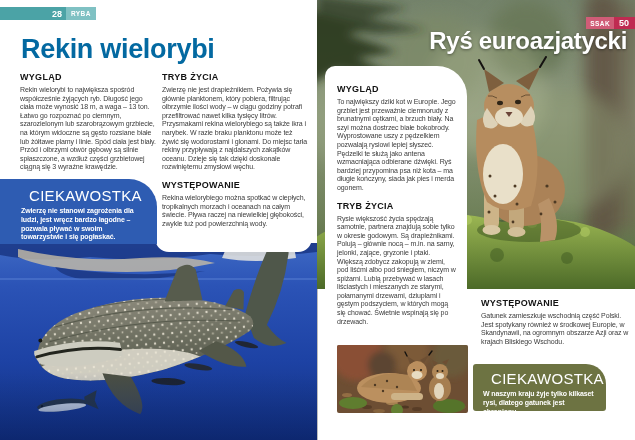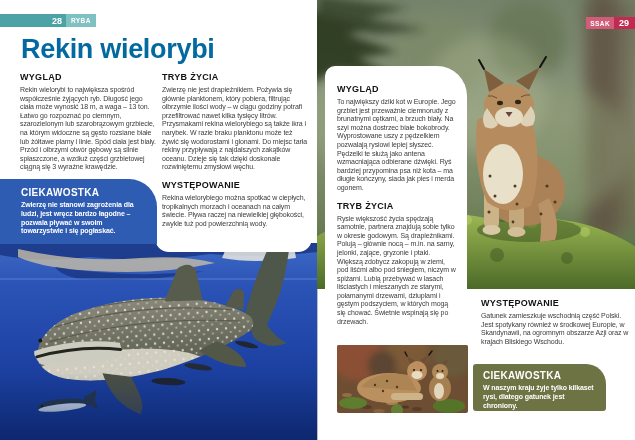--- a/index.html
+++ b/index.html
@@ -6,21 +6,21 @@
   .spread{
     position:relative; width:635px; height:440px; background:#ffffff;
     font-family:"Liberation Sans","DejaVu Sans",sans-serif; overflow:hidden;
     margin:0 auto;
   }
   .gutter{position:absolute;left:317px;top:0;width:1px;height:440px;background:#bdbdbd;z-index:0;}
 
   
   .badge{position:absolute;display:flex;align-items:stretch;z-index:5;}
   .badge span{display:flex;align-items:center;color:#fff;font-weight:bold;}
-  .badge-left{top:14px;left:0;height:13px;}
+  .badge-left{top:7px;left:0;height:13px;}
   .badge-left .b-num{background:#4ba3a6;width:62px;justify-content:flex-end;padding-right:4px;font-size:9px;}
   .badge-left .b-cat{background:#7fc1c3;padding:0 5px;font-size:6.5px;letter-spacing:.4px;}
   .badge-right{top:17px;right:0;height:12px;}
   .badge-right .b-cat{background:#d05c77;padding:0 4px;font-size:6.5px;letter-spacing:.4px;}
   .badge-right .b-num{background:#bf2b51;padding:0 6px 0 5px;font-size:9px;}
 
   
   .title{position:absolute;margin:0;font-weight:800;letter-spacing:-.3px;z-index:3;}
   .title-left{left:21px;top:34px;font-size:27px;color:#0369a1;}
   .title-right{right:8px;top:27px;width:300px;text-align:right;font-size:24px;color:#ffffff;
@@ -32,21 +32,21 @@
   .col{position:absolute;z-index:3;}
   .col1{left:20px;top:64px;width:138px;}
   .col2{left:162px;top:64px;width:148px;}
   .mt{margin-top:9px;}
 
   .white-panel{position:absolute;left:155px;top:170px;width:157px;height:82px;background:#fff;
     border-radius:0 0 14px 14px;z-index:2;}
 
   
   .fact{position:absolute;box-sizing:border-box;z-index:3;}
-  .fact h2{font-size:10px;font-weight:bold;color:#fff;letter-spacing:.3px;margin:0 0 3px;}
+  .fact h2{font-size:15px;font-weight:normal;color:#fff;letter-spacing:.3px;margin:0 8px 3px;}
   .fact p{font-size:7px;line-height:8.8px;color:#fff;font-weight:bold;margin:0;letter-spacing:-.1px;}
   .fact-blue{left:0;top:179px;width:157px;height:65px;background:#2e5cb2;
     border-radius:0 28px 0 0;padding:8px 12px 0 21px;}
   .fact-olive{left:473px;top:364px;width:133px;height:47px;background:#6d7342;
     border-radius:3px 20px 3px 3px;padding:6px 10px 0 10px;}
 
   
   figure{margin:0;padding:0;position:absolute;}
   .photo-shark{left:0;top:243px;width:317px;height:197px;z-index:1;}
   .photo-lynx{left:317px;top:0;width:318px;height:289px;z-index:1;}
@@ -234,23 +234,24 @@
         <ellipse cx="183" cy="103" rx="3" ry="2.2" fill="#2e2416"></ellipse>
         <ellipse cx="201" cy="102" rx="3" ry="2.2" fill="#2e2416"></ellipse>
         <path d="M188.5,112 h7 l-3.5,5 Z" fill="#6b4438"></path>
         <path d="M180,98 q-5,-3 -9,-2 M204,97 q5,-3 9,-2" stroke="#6a5134" stroke-width="1" fill="none"></path>
       </g>
     </svg>
   </figure>
 
   <div class="badge badge-right">
     <span class="b-cat">SSAK</span>
-    <span class="b-num">29</span>
-  </div>
-
+    <span class="b-num">50</span>
+  </div>
+
+  <h1 class="title title-right">Ryś euroazjatycki</h1>
 
   <div class="infobox">
     <h2 class="sec">WYGLĄD</h2>
     <p class="body">To największy dziki kot w Europie. Jego grzbiet jest przeważnie ciemnorudy z brunatnymi cętkami, a brzuch biały. Na szyi można dostrzec białe bokobrody. Wyprostowane uszy z pędzelkiem pozwalają rysiowi lepiej słyszeć. Pędzelki te służą jako antena wzmacniająca odbierane dźwięki. Ryś bardziej przypomina psa niż kota – ma długie kończyny, siada jak pies i merda ogonem.</p>
     <h2 class="sec mt">TRYB ŻYCIA</h2>
     <p class="body">Rysie większość życia spędzają samotnie, partnera znajdują sobie tylko w okresie godowym. Są drapieżnikami. Polują – głównie nocą – m.in. na sarny, jelonki, zające, gryzonie i ptaki. Większą zdobycz zakopują w ziemi, pod liśćmi albo pod śniegiem, niczym w spiżarni. Lubią przebywać w lasach liściastych i mieszanych ze starymi, połamanymi drzewami, dziuplami i gęstym podszyciem, w których mogą się chować. Świetnie wspinają się po drzewach.</p>
   </div>
 
   <div class="col wyst-right">
     <h2 class="sec">WYSTĘPOWANIE</h2>

